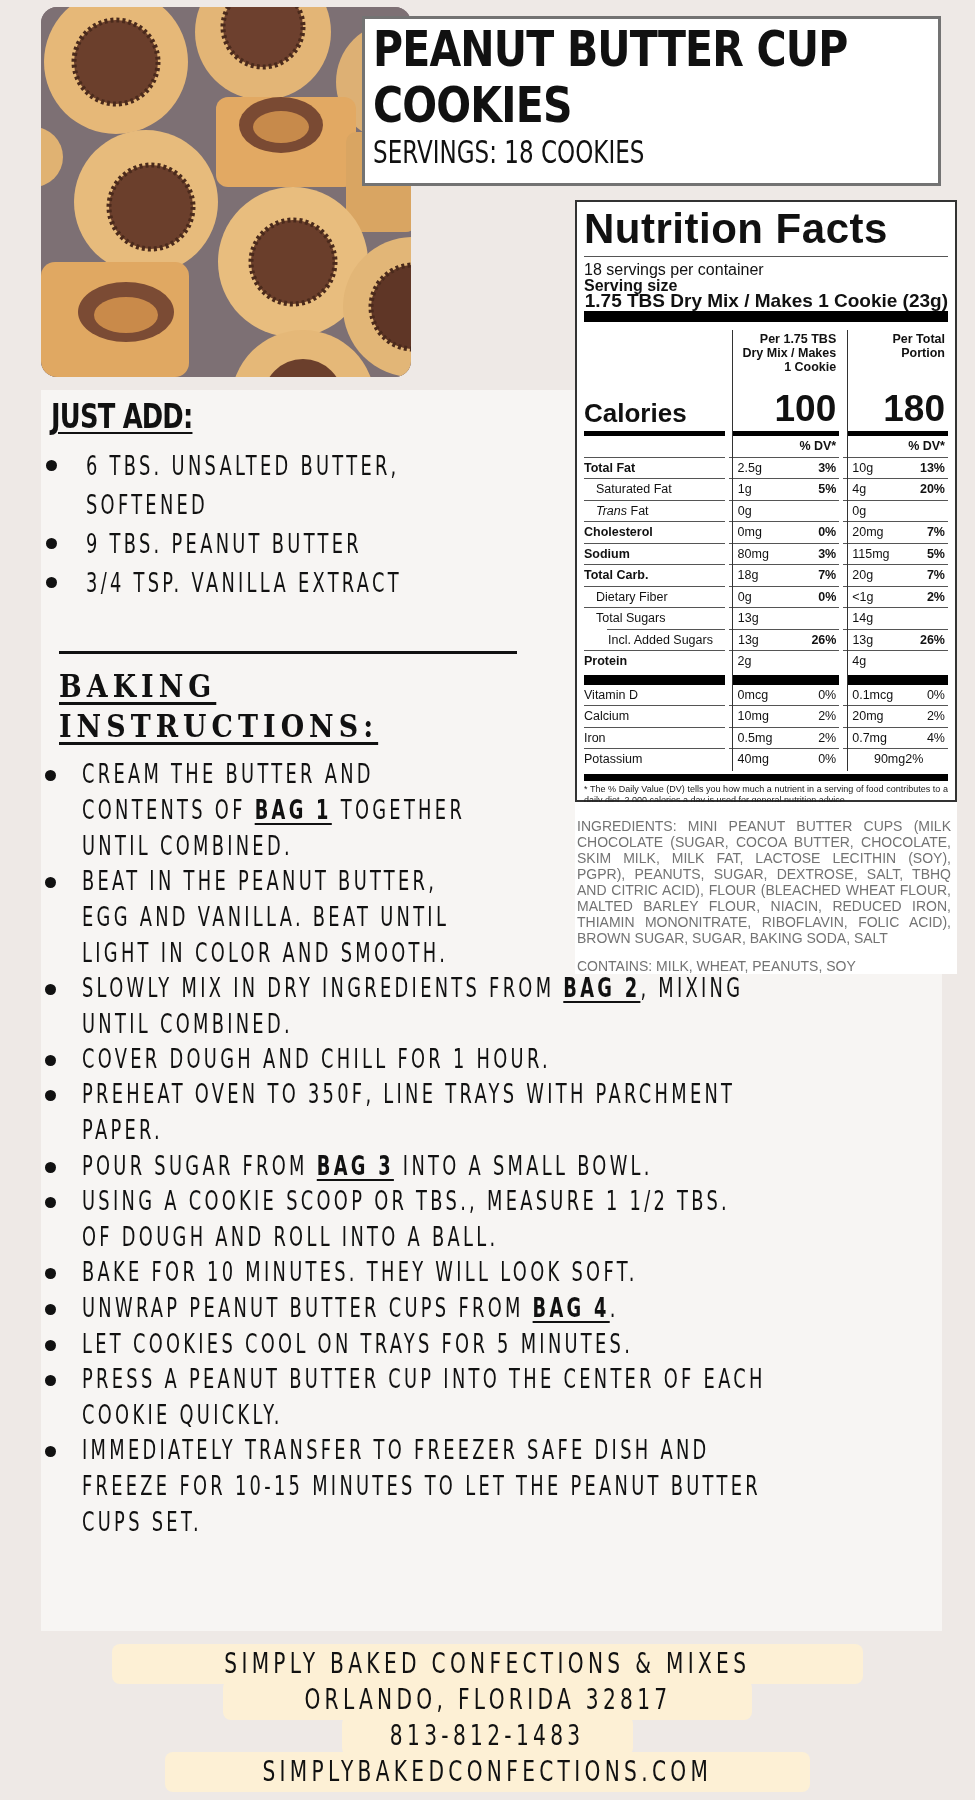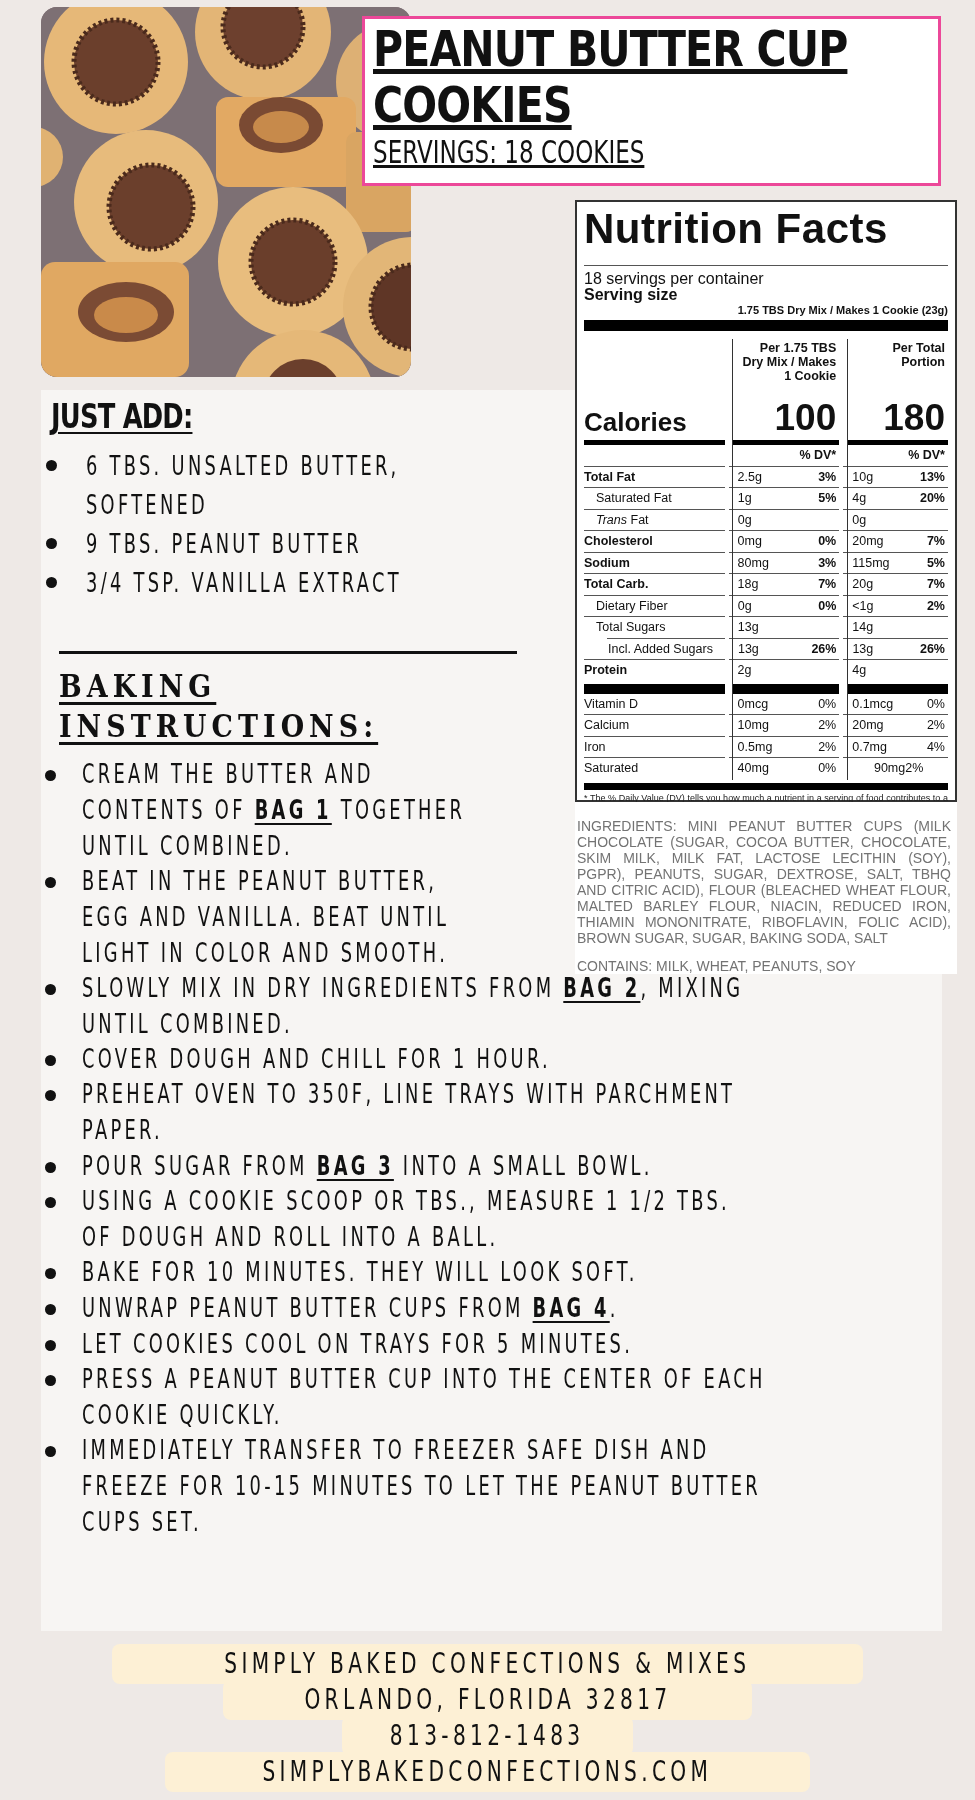--- a/index.html
+++ b/index.html
@@ -16,23 +16,22 @@
   .photo {
     position: absolute; left: 41px; top: 7px; width: 370px; height: 370px;
     border-radius: 16px; overflow: hidden;
     background: #8a7a80;
   }
   .photo svg { display: block; width: 100%; height: 100%; }
 
   
   .title-box {
     position: absolute; left: 362px; top: 16px; width: 579px; height: 170px;
-    background: #fff; border: 3px solid #ec4899;
+    background: #fff; border: 3px solid #737373;
     padding: 2px 0 0 8px;
-    text-decoration: underline;
   }
   .title-main {
     font-family: "DejaVu Sans", sans-serif;
     font-weight: bold; font-size: 50px; line-height: 56px;
     letter-spacing: -1px;
     transform: scaleX(0.82); transform-origin: left top;
     width: 680px;
     text-transform: uppercase;
   }
   .title-sub {
@@ -98,26 +97,26 @@
 
   
   .nf {
     position: absolute; left: 575px; top: 200px; width: 382px; height: 602px;
     background: #fff; border: 2px solid #333;
     padding: 4px 7px 0 7px;
     font-family: "Liberation Sans", sans-serif;
   }
   .nf-title {
     font-weight: bold; font-size: 42px; line-height: 46px; letter-spacing: 0.5px;
-    border-bottom: 1px solid #555; padding-bottom: 13px; margin-bottom: 4px;
+    border-bottom: 1px solid #555; padding-bottom: 4px; margin-bottom: 4px;
     white-space: nowrap;
   }
   .nf-servings { font-size: 16px; line-height: 18px; }
   .nf-serving-size-label { font-weight: bold; font-size: 16px; line-height: 14px; }
-  .nf-serving-size-value { font-weight: bold; font-size: 11px; line-height: 16px; text-align: right; }
+  .nf-serving-size-value { font-weight: bold; font-size: 19px; line-height: 16px; text-align: right; }
   .nf-thickbar { height: 11px; background: #000; margin-top: 2px; }
   .nf-table { position: relative; margin-top: 8px; }
   .nf-row { display: flex; position: relative; }
   .nf-col-label { width: 144px; }
   .nf-col-a { width: 113px; padding-left: 9px; position: relative; }
   .nf-col-b { width: 107px; padding-left: 9px; position: relative; }
   .nf-vline { position: absolute; top: 0; bottom: 0; width: 1px; background: #333; }
   .nf-head .nf-col-a, .nf-head .nf-col-b {
     font-weight: bold; font-size: 12.5px; line-height: 14px; text-align: right; padding-right: 3px;
   }
@@ -496,21 +495,21 @@
           <div class="nf-col-a">
             <span>0.5mg</span>
             <span>2%</span>
           </div>
           <div class="nf-col-b">
             <span>0.7mg</span>
             <span>4%</span>
           </div>
         </div>
         <div class="nf-row nf-line-row">
-          <div class="nf-col-label" style="border-bottom: none;"><span>Saturated</span></div>
+          <div class="nf-col-label" style="border-bottom: none;"><span>Potassium</span></div>
           <div class="nf-col-a" style="border-bottom: none;">
             <span>40mg</span>
             <span>0%</span>
           </div>
           <div class="nf-col-b" style="border-bottom: none; justify-content: center;">
             <span>90mg</span>
             <span>2%</span>
           </div>
         </div>
       </div>

